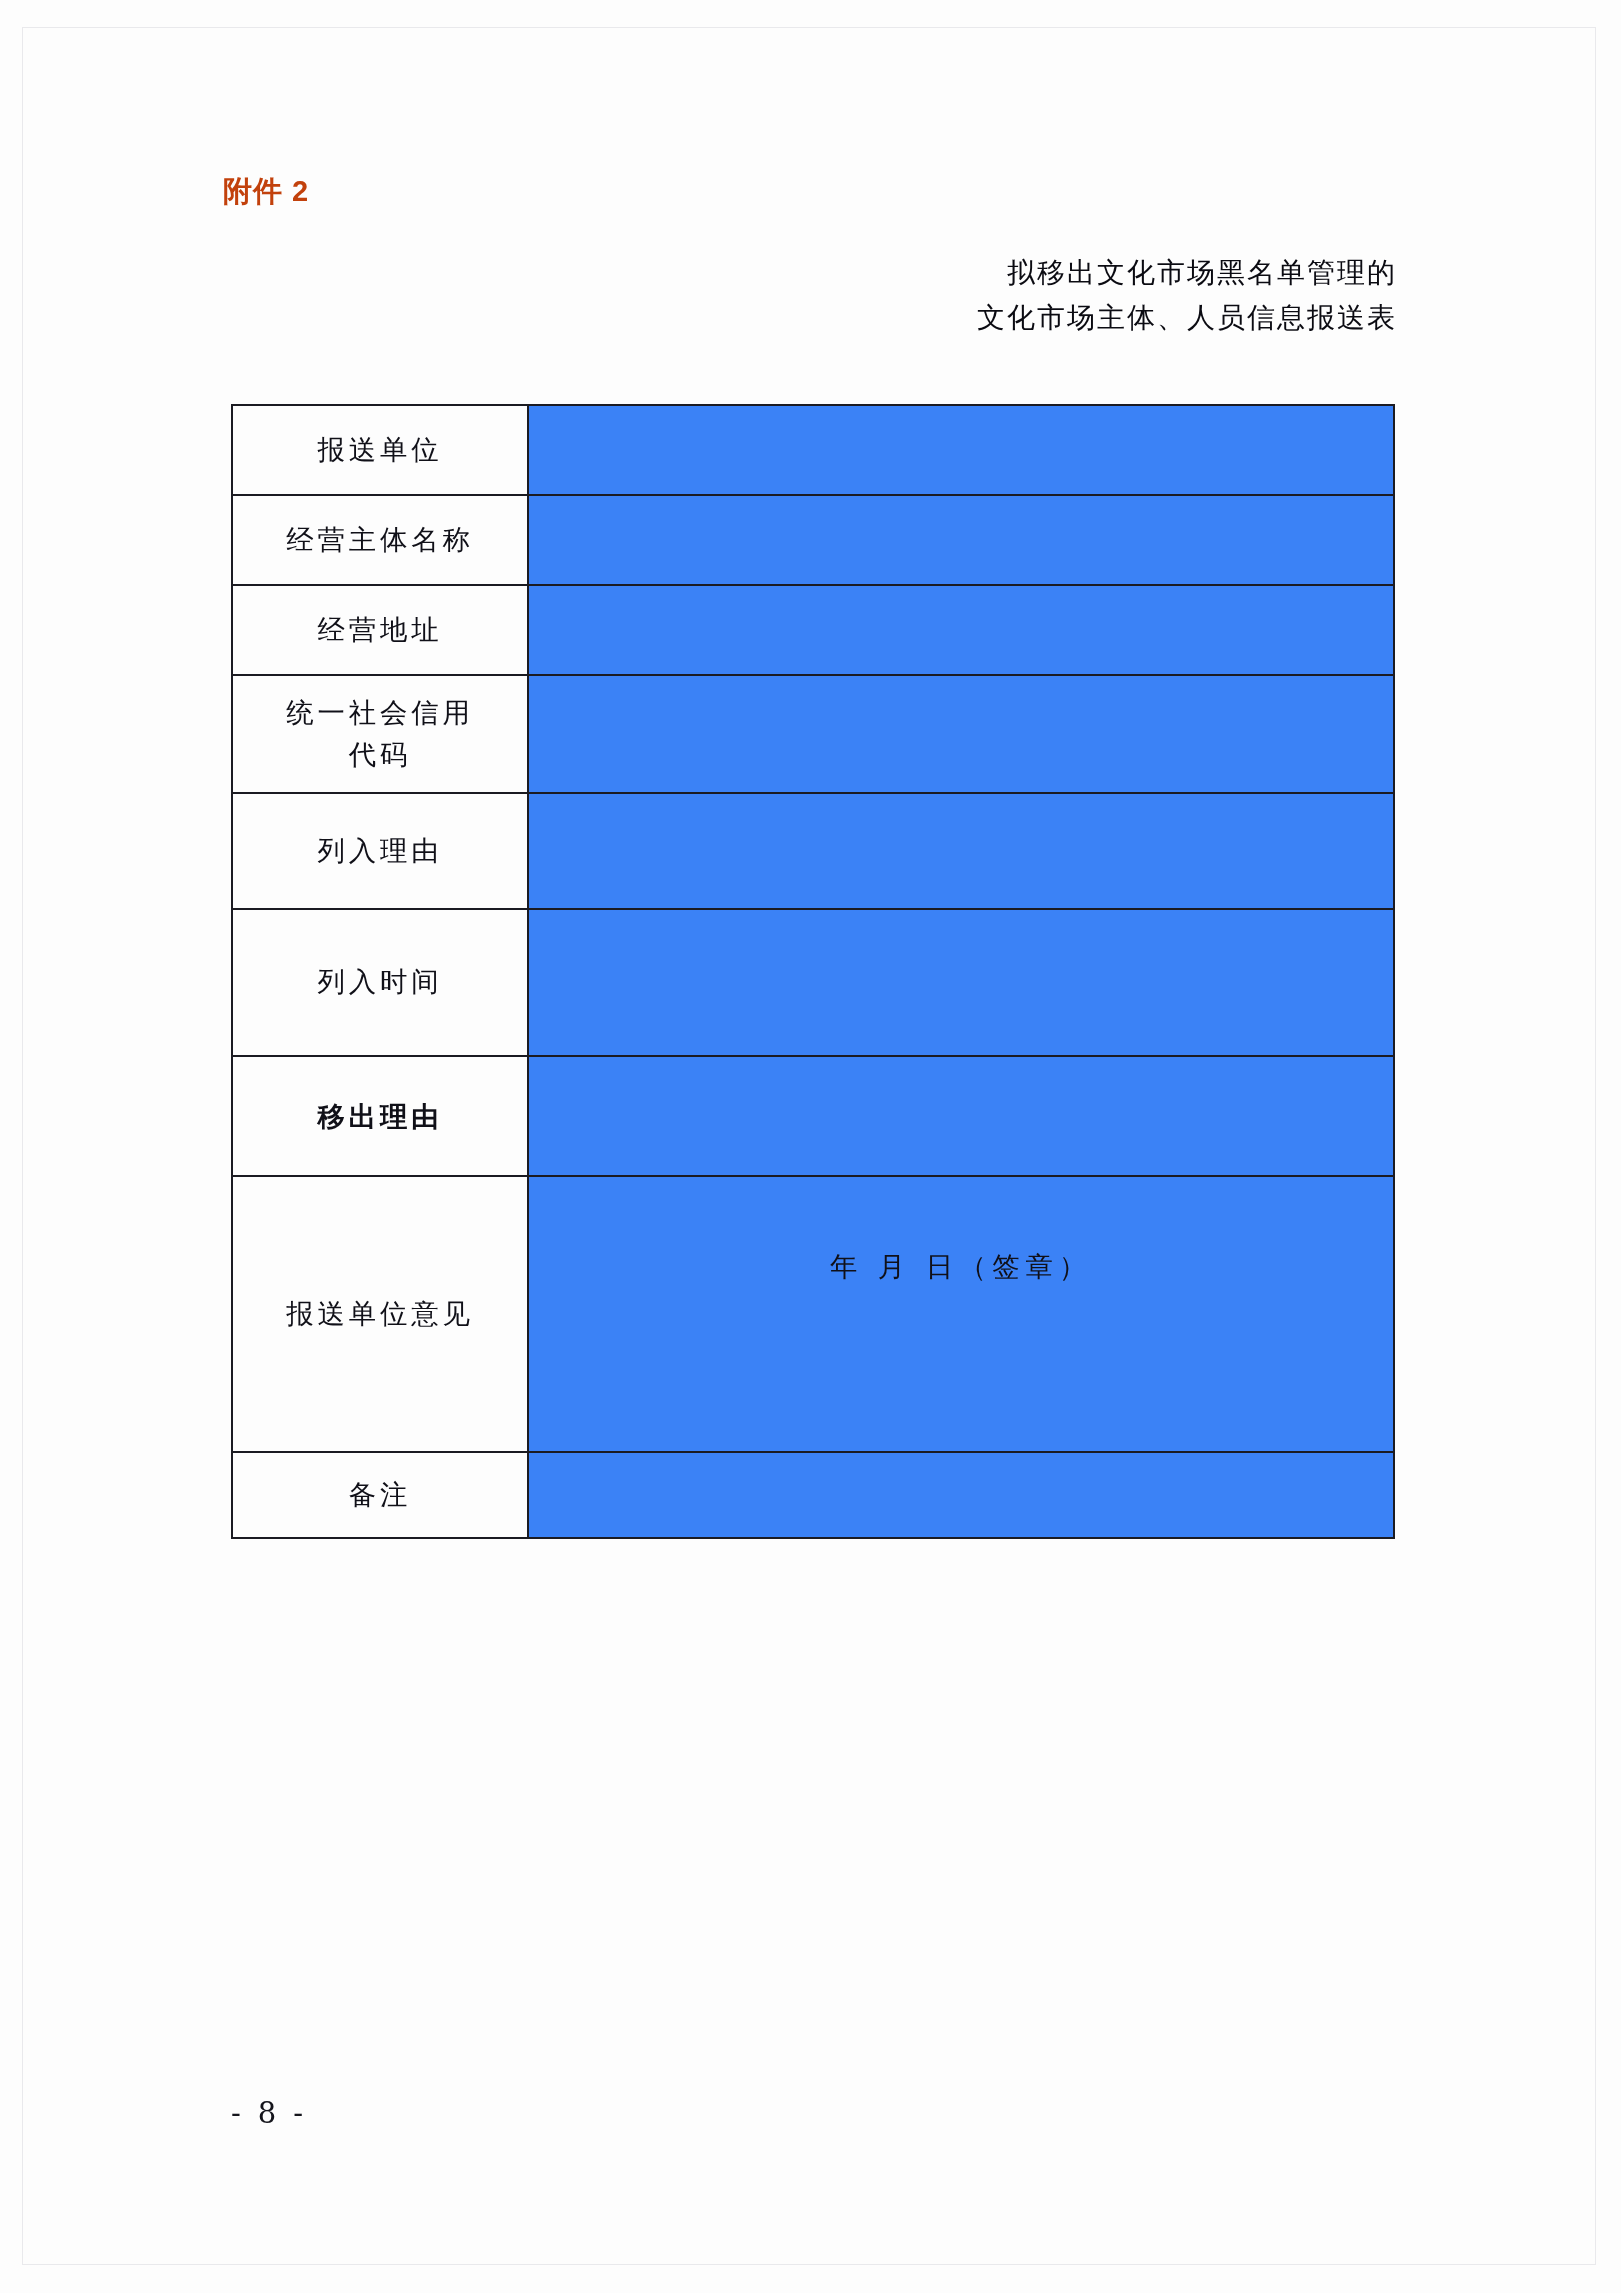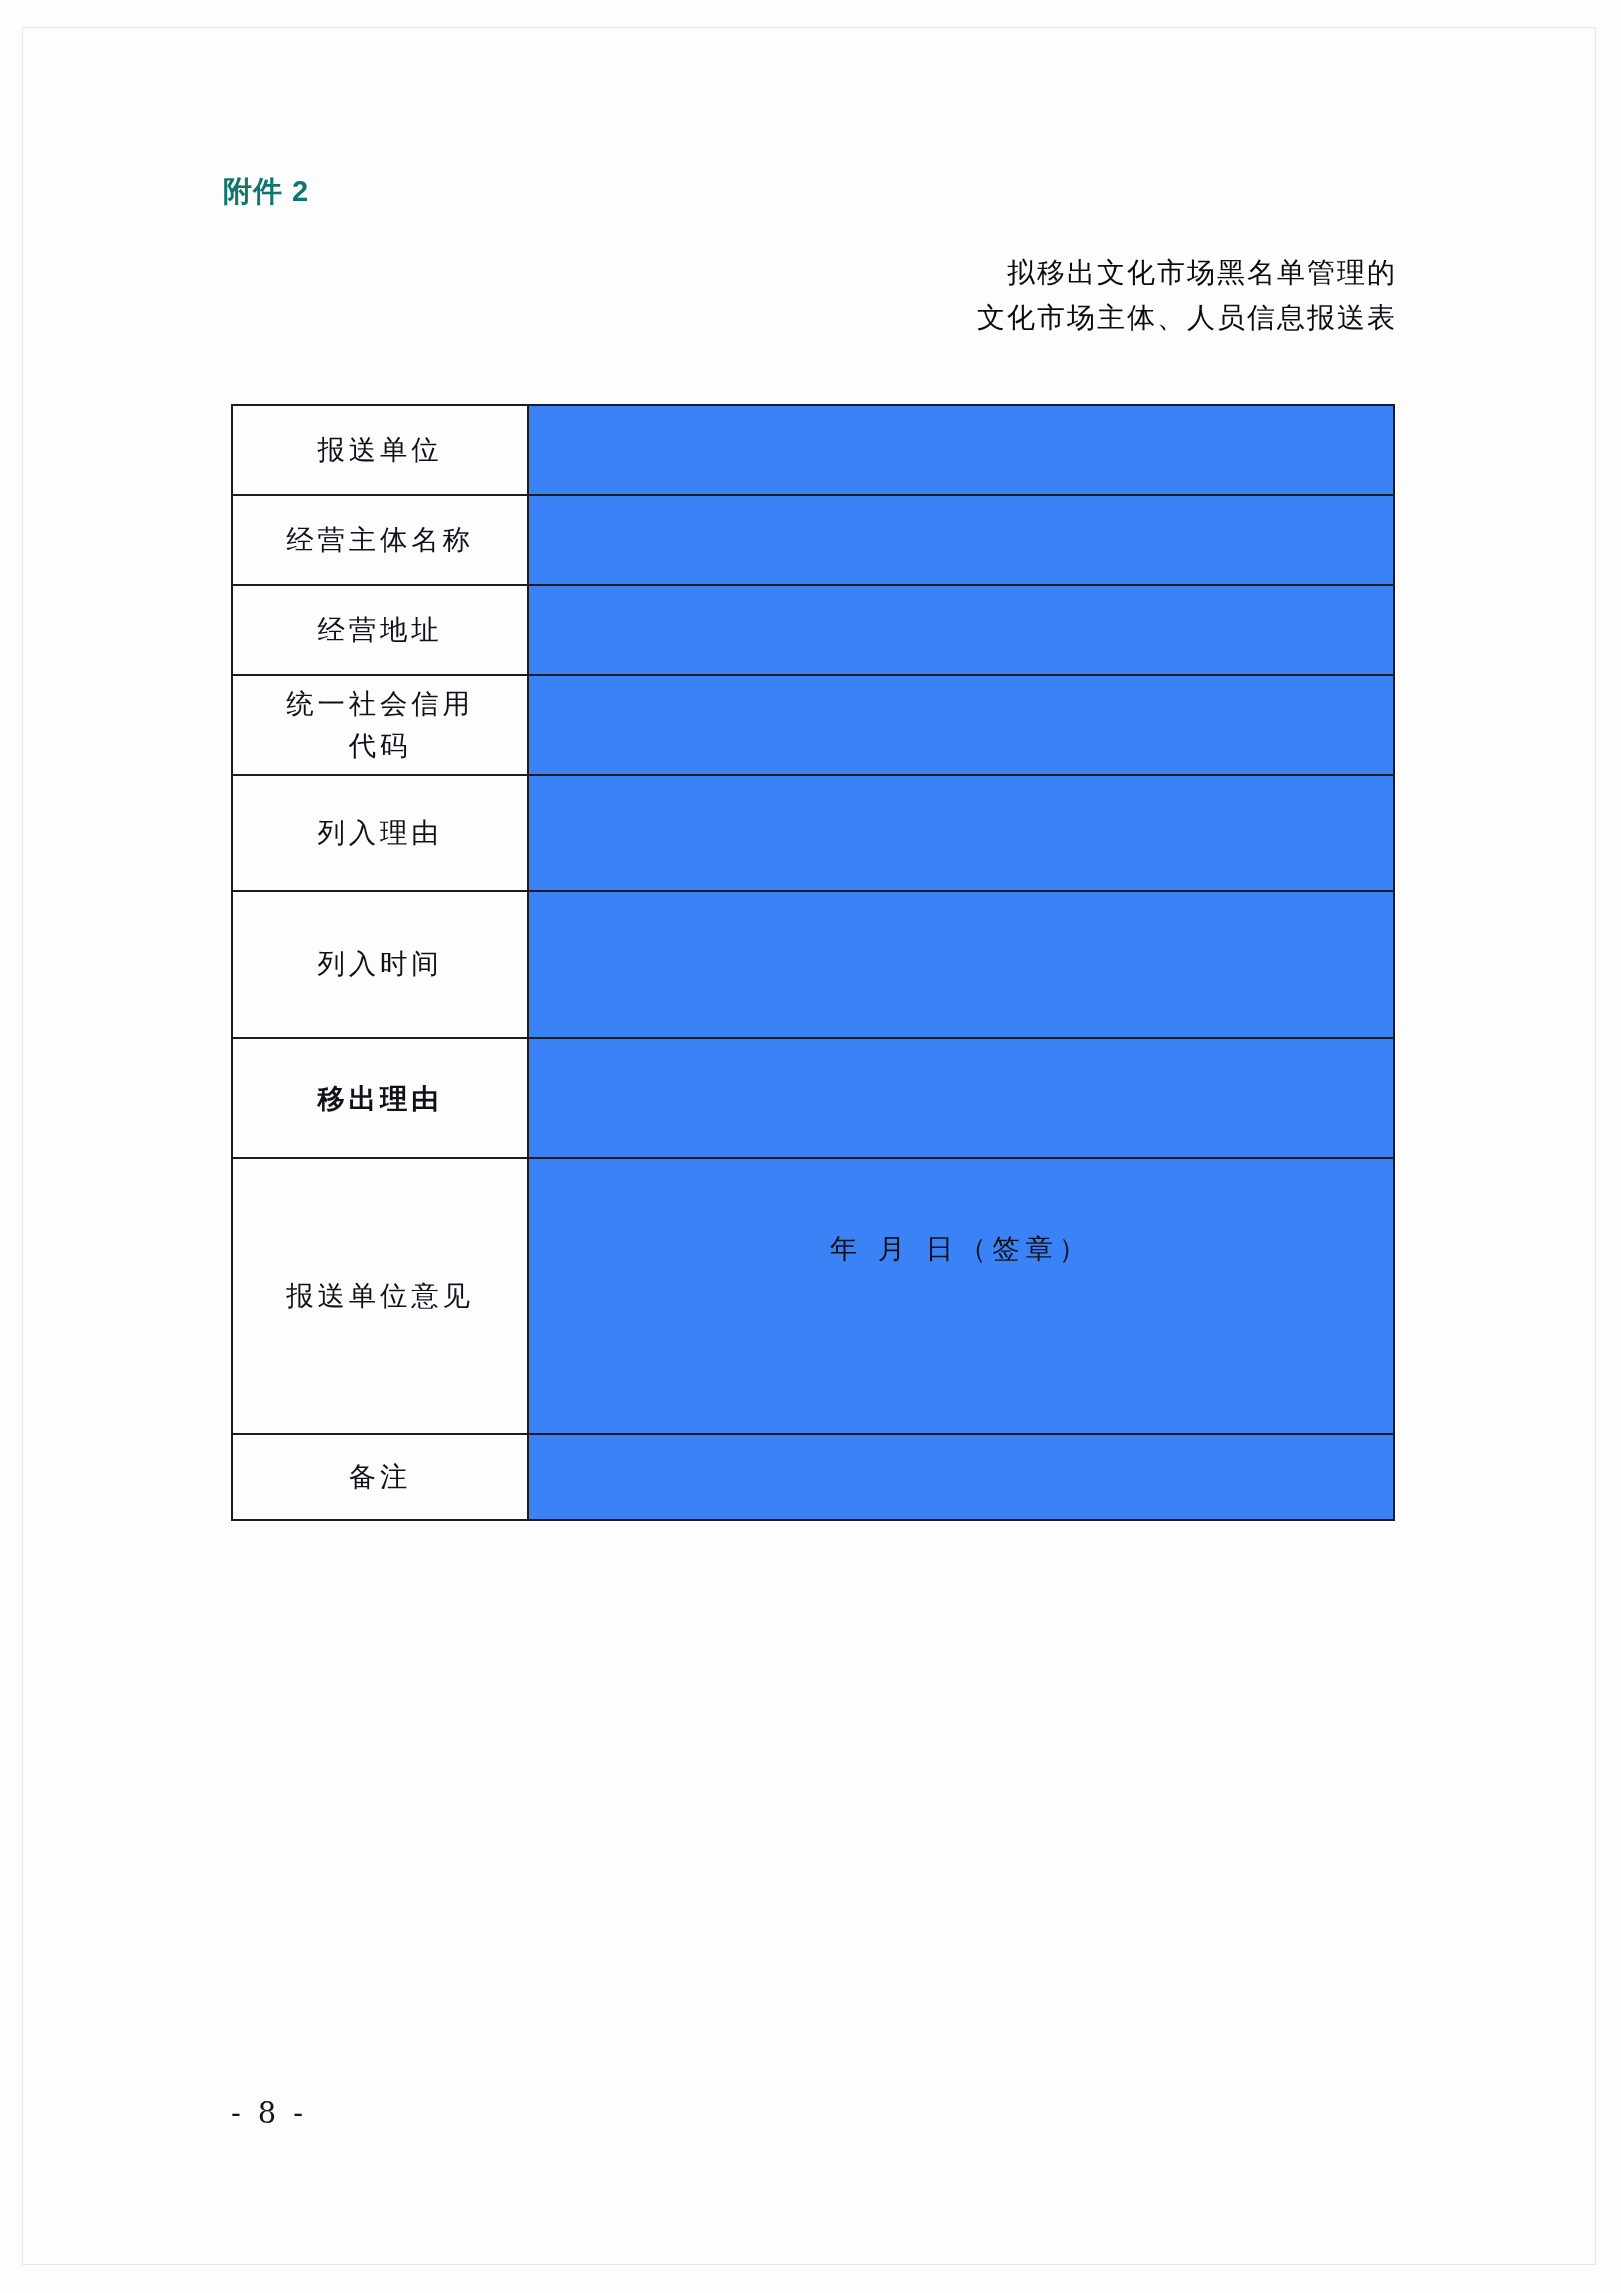--- a/index.html
+++ b/index.html
@@ -31,21 +31,21 @@
     pointer-events: none;
   }
   .attach-label {
     position: absolute;
     left: 223px;
     top: 172px;
     font-family: "Liberation Sans", "DejaVu Sans", sans-serif;
     font-size: 29px;
     font-weight: 700;
     letter-spacing: 1px;
-    color: #0f766e;
+    color: #c2410c;
   }
   .doc-title {
     position: absolute;
     left: 231px;
     top: 250px;
     width: 1166px;
     text-align: right;
     font-family: "DejaVu Serif", "Liberation Serif", serif;
     font-weight: 400;
     font-size: 28px;
@@ -76,21 +76,21 @@
     color: #101018;
     line-height: 1.55;
   }
   td.label {
     width: 294px;
   }
   td.value {
     background: #3b82f6;
   }
   .h-short { height: 90px; }
-  .h-two   { height: 100px; }
+  .h-two   { height: 118px; }
   .h-name  { height: 208px; }
   .h-mid   { height: 116px; }
   .h-time  { height: 147px; }
   .h-reason{ height: 120px; }
   .h-opin  { height: 276px; }
   .h-note  { height: 86px; }
 
   .label-stack {
     display: block;
     padding: 0 5.9px;

